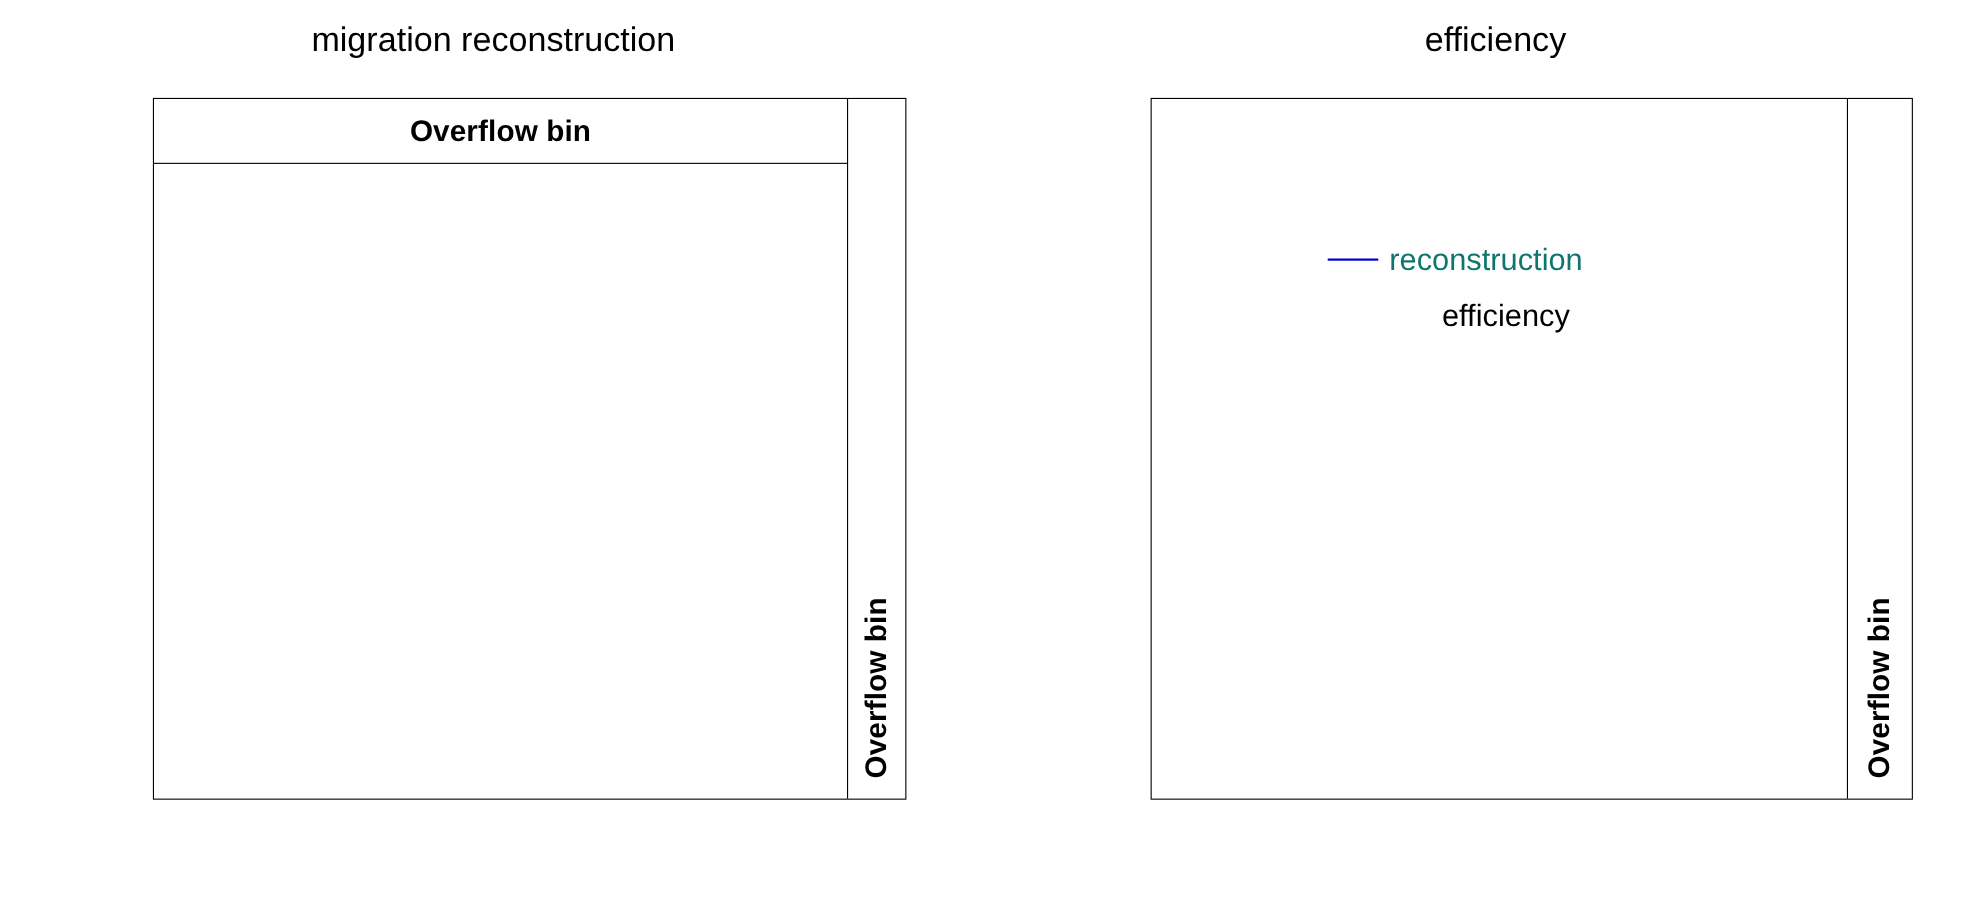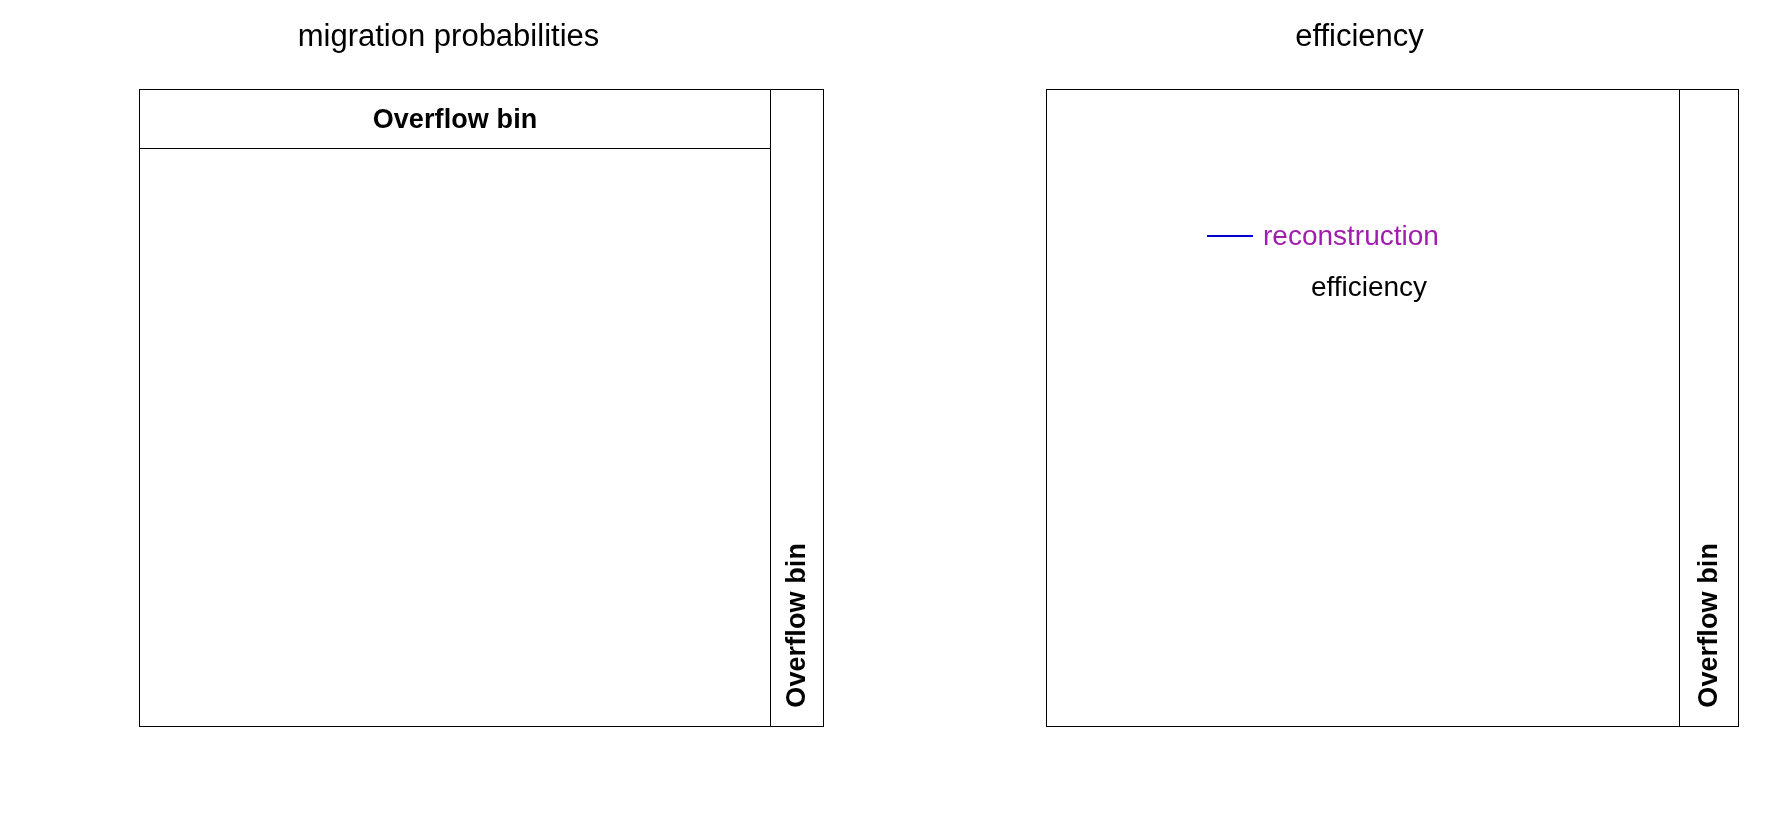--- a/index.html
+++ b/index.html
@@ -98,38 +98,38 @@
     display: inline-block;
     width: 46px;
     height: 0;
     border-top: 2.2px solid #0000cc;
     margin-right: 10px;
     flex: 0 0 auto;
   }
   .legend-label {
     font-size: 28px;
     line-height: 1;
-    color: #a21caf;
+    color: #0f766e;
   }
   .legend-label-second {
     font-size: 28px;
     line-height: 1;
     color: #000000;
     display: block;
     text-align: center;
     margin-top: 23px;
     padding-right: 26px;
   }
 </style>
 </head>
 <body>
 
 <div>
 
-  <div class="panel-title" style="left:106px; top:20px; width:685px;">migration probabilities</div>
+  <div class="panel-title" style="left:106px; top:20px; width:685px;">migration reconstruction</div>
 
   <div class="panel" style="left:106px; top:89px; width:685px; height:638px;">
 
     <div class="header-strip" style="width:630px; height:59px;">
       <span class="header-strip-label">Overflow bin</span>
     </div>
 
     <div class="plot-area" style="left:0px; top:59px; width:630px; height:576px;"></div>
 
     <div class="overflow-column" style="left:630px; width:52px;">

